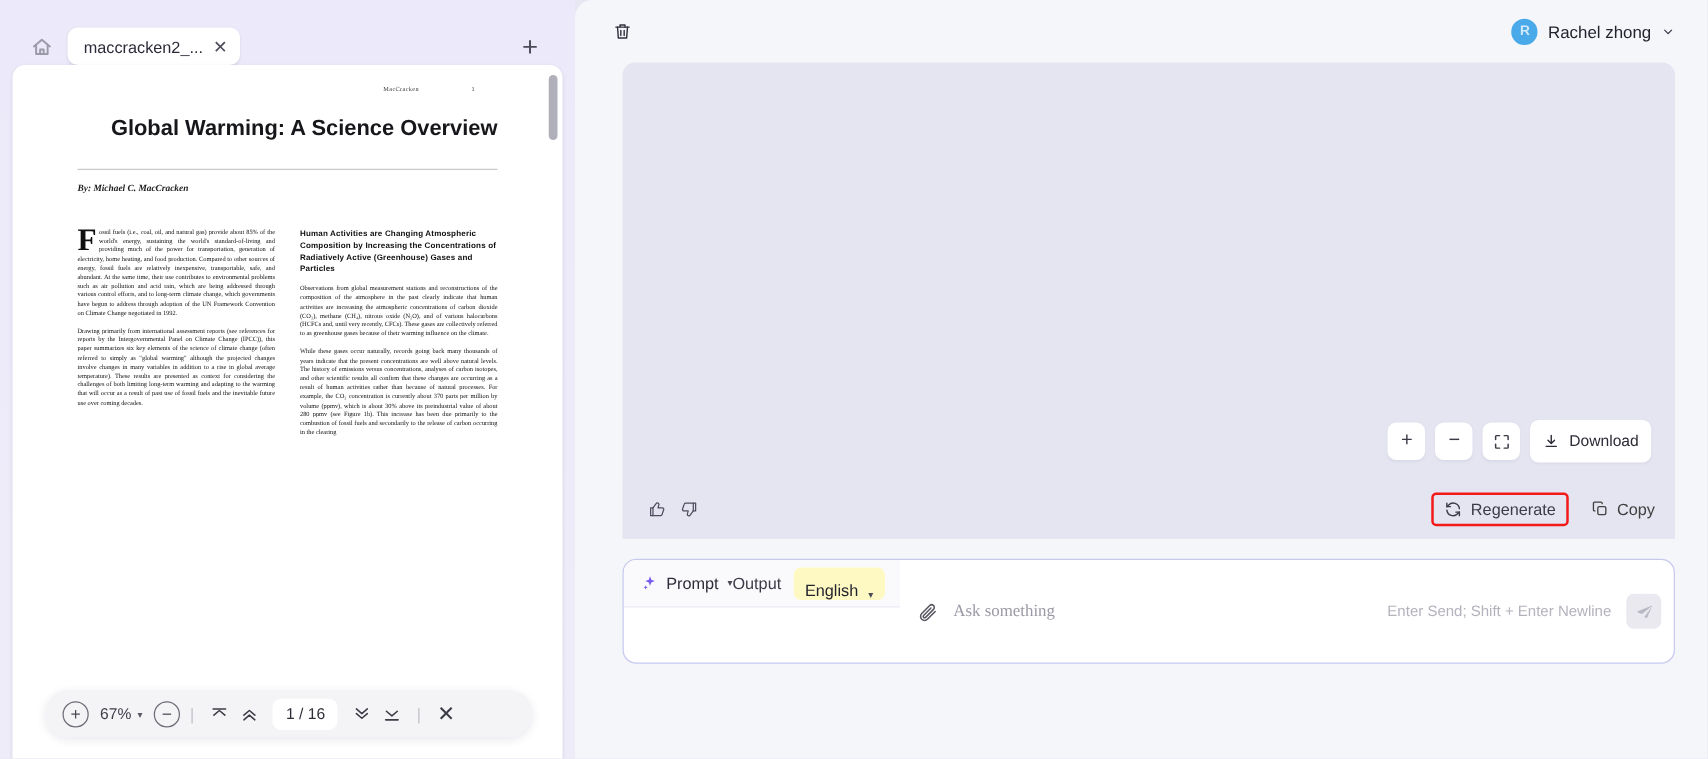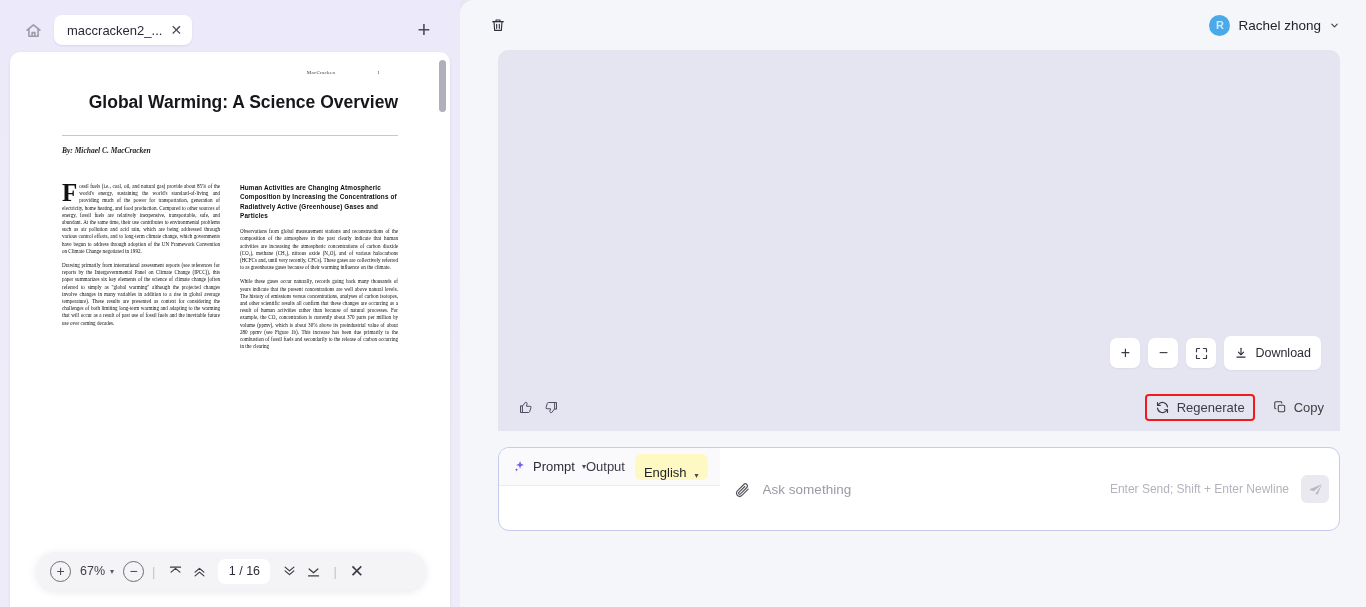--- a/index.html
+++ b/index.html
@@ -14,21 +14,21 @@
   
   .left-pane {
     position: relative;
     width: 460px; height: 607px;
     background: linear-gradient(180deg,#eceafa 0%, #eeecf8 100%);
     padding: 8px 10px 0 10px;
     display: flex; flex-direction: column;
   }
   .tabbar {
     height: 44px; flex: none;
-    display: flex; align-items: center;
+    display: flex; align-items: flex-end;
     padding: 0 12px 0 8px;
     gap: 6px;
   }
   .home-icon {
     width: 30px; height: 30px; border-radius: 7px;
     display: flex; align-items: center; justify-content: center;
     color: #9a9aa8; cursor: pointer;
   }
   .doc-tab {
     display: flex; align-items: center; gap: 8px;
@@ -205,21 +205,21 @@
   .comp-spacer{ flex:1 1 auto; }
   .out-lbl { font-size:13px; color:#3c3c48; margin-right:10px; }
   .lang-pill {
     background:#fef9c3; border-radius:6px; height:26px; padding: 0 9px;
     display:flex; align-items:flex-end; gap:8px; font-size:13px; color:#23232e; cursor:pointer;
   }
   .comp-bottom { flex:1 1 auto; display:flex; align-items:center; padding: 0 10px 0 14px; gap:12px; }
   .clip { color:#55555f; font-size:15px; cursor:pointer; display:flex; align-items:center; }
   .ask-input {
     flex:1 1 auto; border:none; outline:none; background:transparent;
-    font-family:Liberation Sans, sans-serif; font-size:13.5px; color:#2a2a36;
+    font-family:Liberation Serif, serif; font-size:13.5px; color:#2a2a36;
   }
   .ask-input::placeholder { color:#9a9aa6; }
   .hint { font-size:12px; color:#b3b3bd; white-space:nowrap; }
   .send-btn {
     width:28px;height:28px;border-radius:6px;background:#e9e9ef;
     display:flex;align-items:center;justify-content:center; color:#b9b9c4; cursor:pointer;
   }
   svg { display:block; }
 </style>
 </head>

